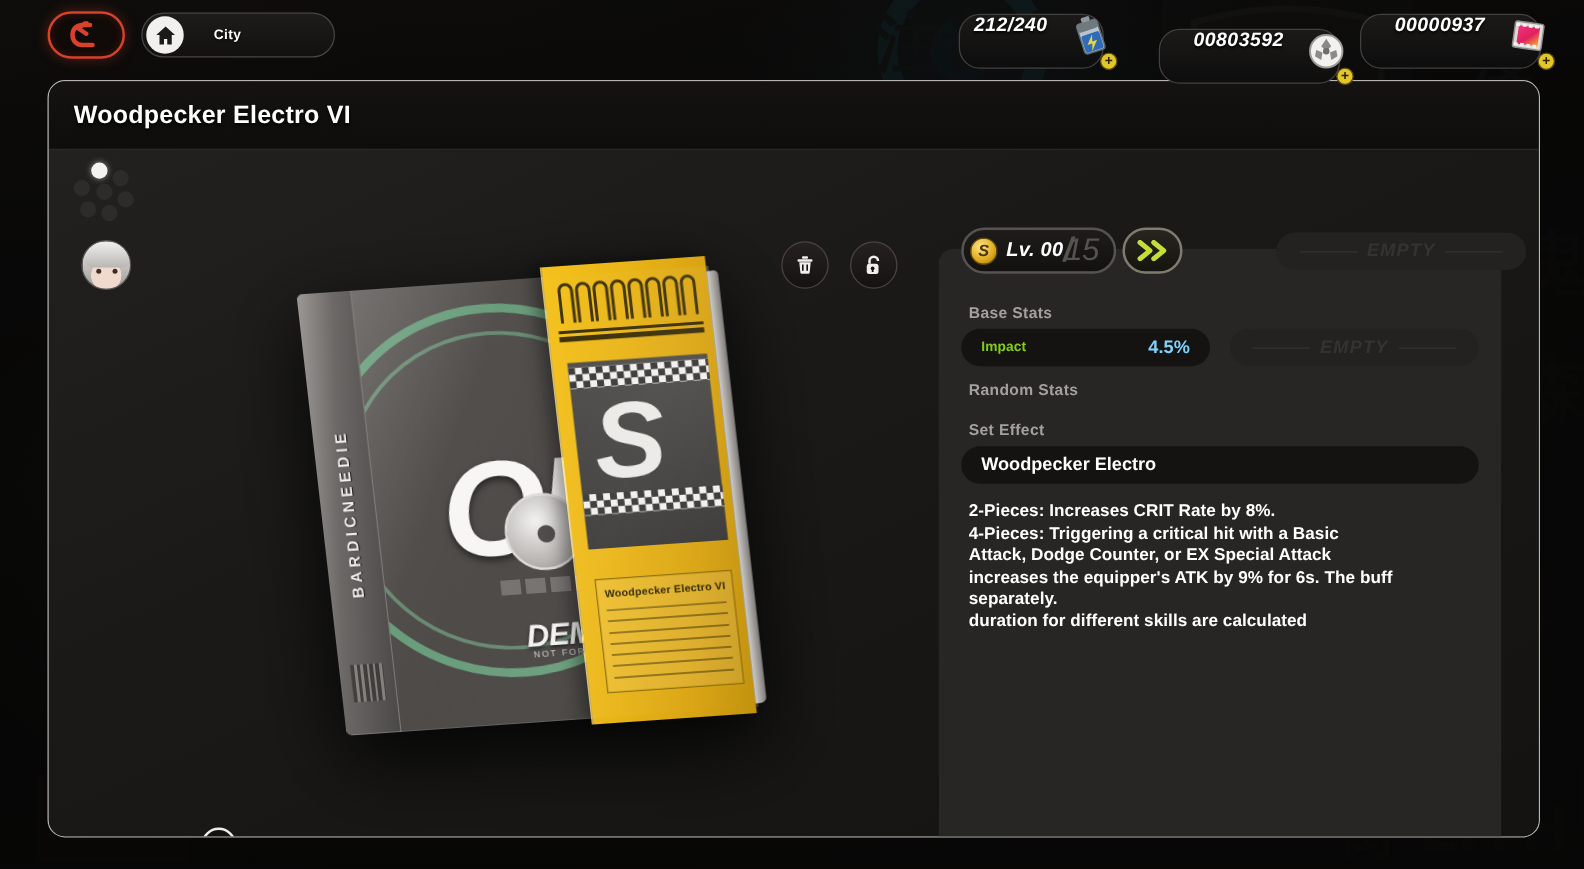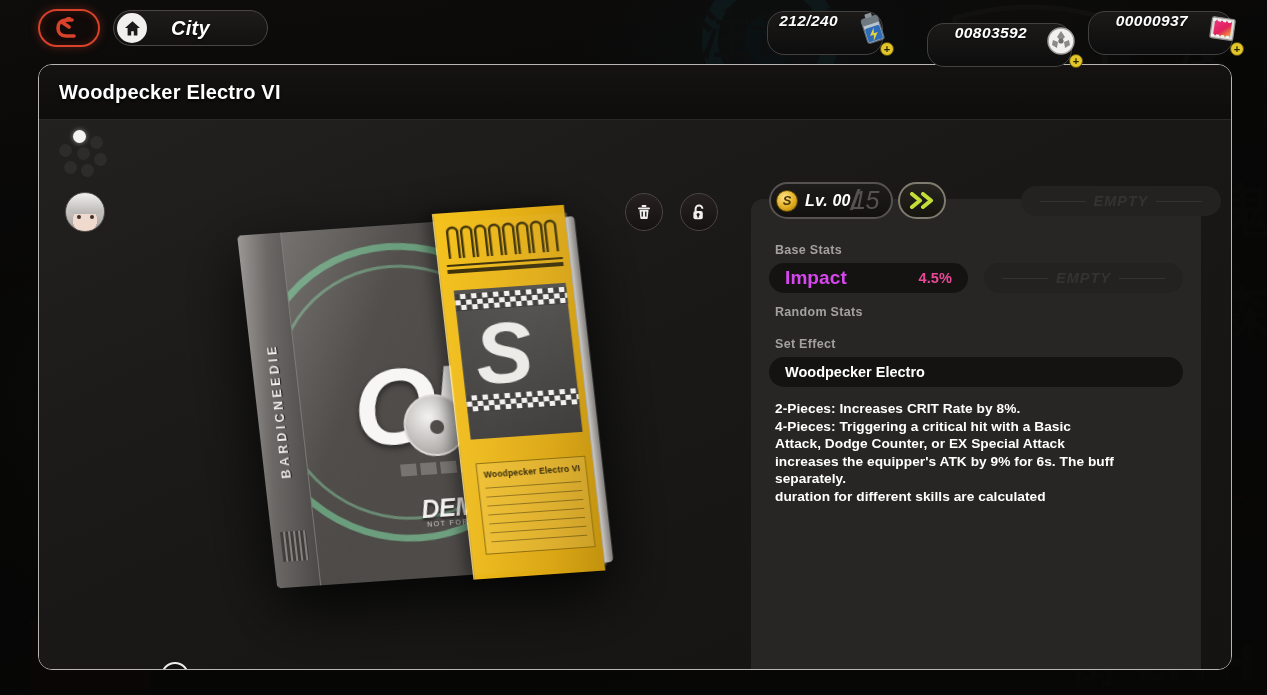--- a/index.html
+++ b/index.html
@@ -47,22 +47,22 @@
     display:flex; align-items:center; padding-right:22px;
     cursor:pointer;
   }
   #home-badge {
     width:30px; height:30px; margin-left:3px; border-radius:50%;
     background:#f2f0ee; display:flex; align-items:center; justify-content:center;
     flex:0 0 auto;
   }
   #home-badge svg { width:17px; height:17px; }
   .crumb-label {
-    margin-left:24px; color:#fff; font-size:20px; font-weight:bold;
-    font-style:italic; letter-spacing:.3px;
+    margin-left:24px; color:#fff; font-size:11px; font-weight:bold;
+    letter-spacing:.3px;
     text-shadow:0 1px 2px rgba(0,0,0,.9);
   }
 
   .currency {
     position:absolute; top:11px; height:44px;
     border:1.5px solid #434040; border-radius:17px;
     background:linear-gradient(180deg,#1b1a19,#0e0d0d);
     display:flex; align-items:flex-start; justify-content:flex-end;
     padding-right:44px; cursor:pointer;
   }
@@ -361,22 +361,22 @@
   .sec-label {
     color:#a3a09d; font-size:12.5px; font-weight:bold;
     letter-spacing:.3px; margin:0 0 6px 6px;
   }
   .stat-grid { display:grid; grid-template-columns:1fr 1fr; gap:9px 16px; }
   .stat-row {
     height:30px; border-radius:15px; background:#141312;
     display:flex; align-items:center; justify-content:space-between;
     padding:0 16px;
   }
-  .stat-name { color:#d946ef; font-size:19px; font-weight:bold; letter-spacing:.1px; }
-  .stat-val  { color:#ec4899; font-size:14.5px; font-weight:bold; letter-spacing:.1px; }
+  .stat-name { color:#84cc16; font-size:11px; font-weight:bold; letter-spacing:.1px; }
+  .stat-val  { color:#7dd3fc; font-size:14.5px; font-weight:bold; letter-spacing:.1px; }
   .spacer-12 { height:12px; }
 
   #set-name-row {
     height:30px; border-radius:15px; background:#141312;
     display:flex; align-items:center; padding:0 16px;
     margin-bottom:13px;
   }
   #set-name { color:#fff; font-size:14.5px; font-weight:bold; }
   .set-line {
     color:#fff; font-size:13.7px; font-weight:bold; line-height:17.5px;

